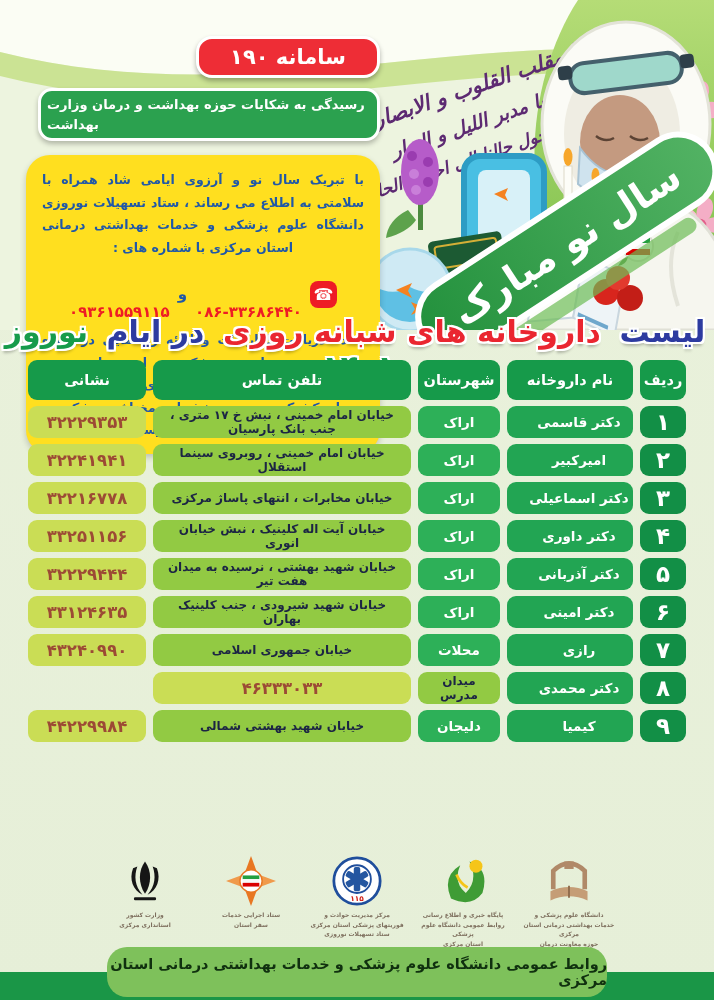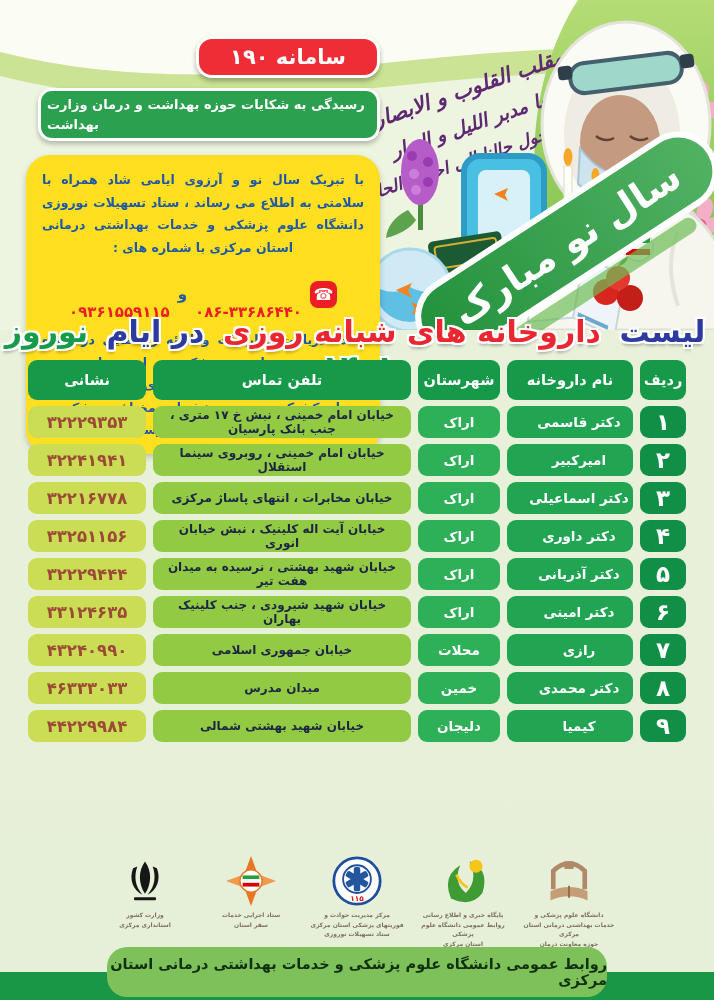--- a/index.html
+++ b/index.html
@@ -272,21 +272,20 @@
     <div class="t-row t-data">
       <div class="c-idx">۷</div>
       <div class="c-name">رازی</div>
       <div class="c-county">محلات</div>
       <div class="c-addr">خیابان جمهوری اسلامی</div>
       <div class="c-phone">۴۳۲۴۰۹۹۰</div>
     </div>
     <div class="t-row t-data">
       <div class="c-idx">۸</div>
       <div class="c-name">دکتر محمدی</div>
-      <div class="c-county">خمین</div>
       <div class="c-addr">میدان مدرس</div>
       <div class="c-phone">۴۶۳۳۳۰۳۳</div>
     </div>
     <div class="t-row t-data">
       <div class="c-idx">۹</div>
       <div class="c-name">کیمیا</div>
       <div class="c-county">دلیجان</div>
       <div class="c-addr">خیابان شهید بهشتی شمالی</div>
       <div class="c-phone">۴۴۲۲۹۹۸۴</div>
     </div>

